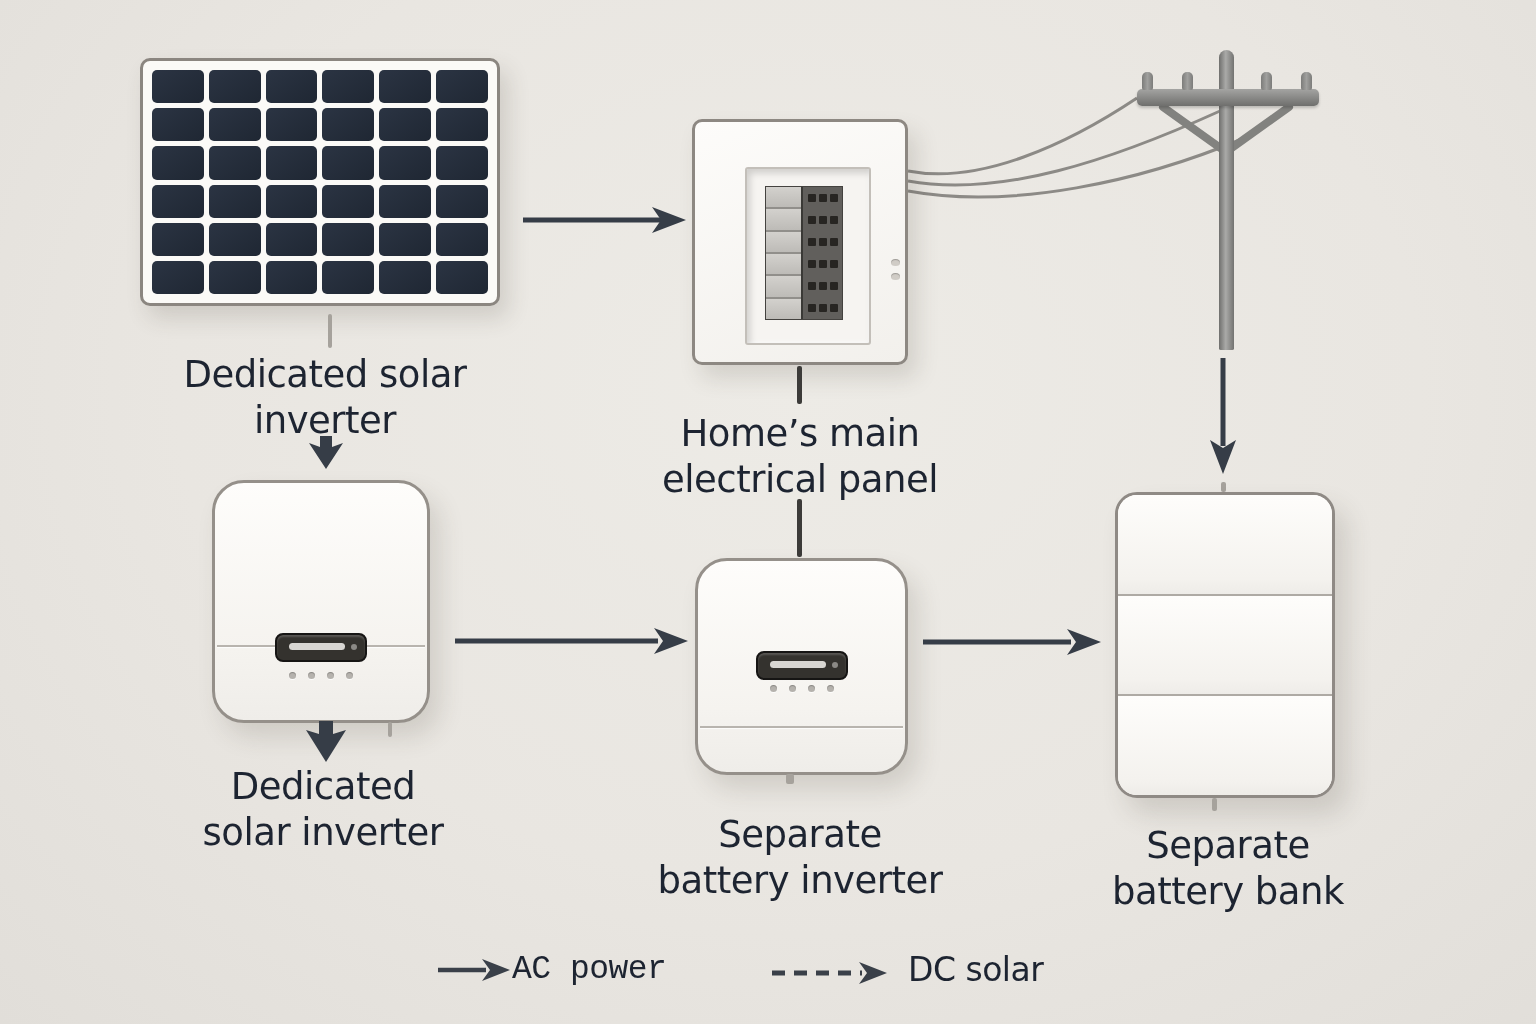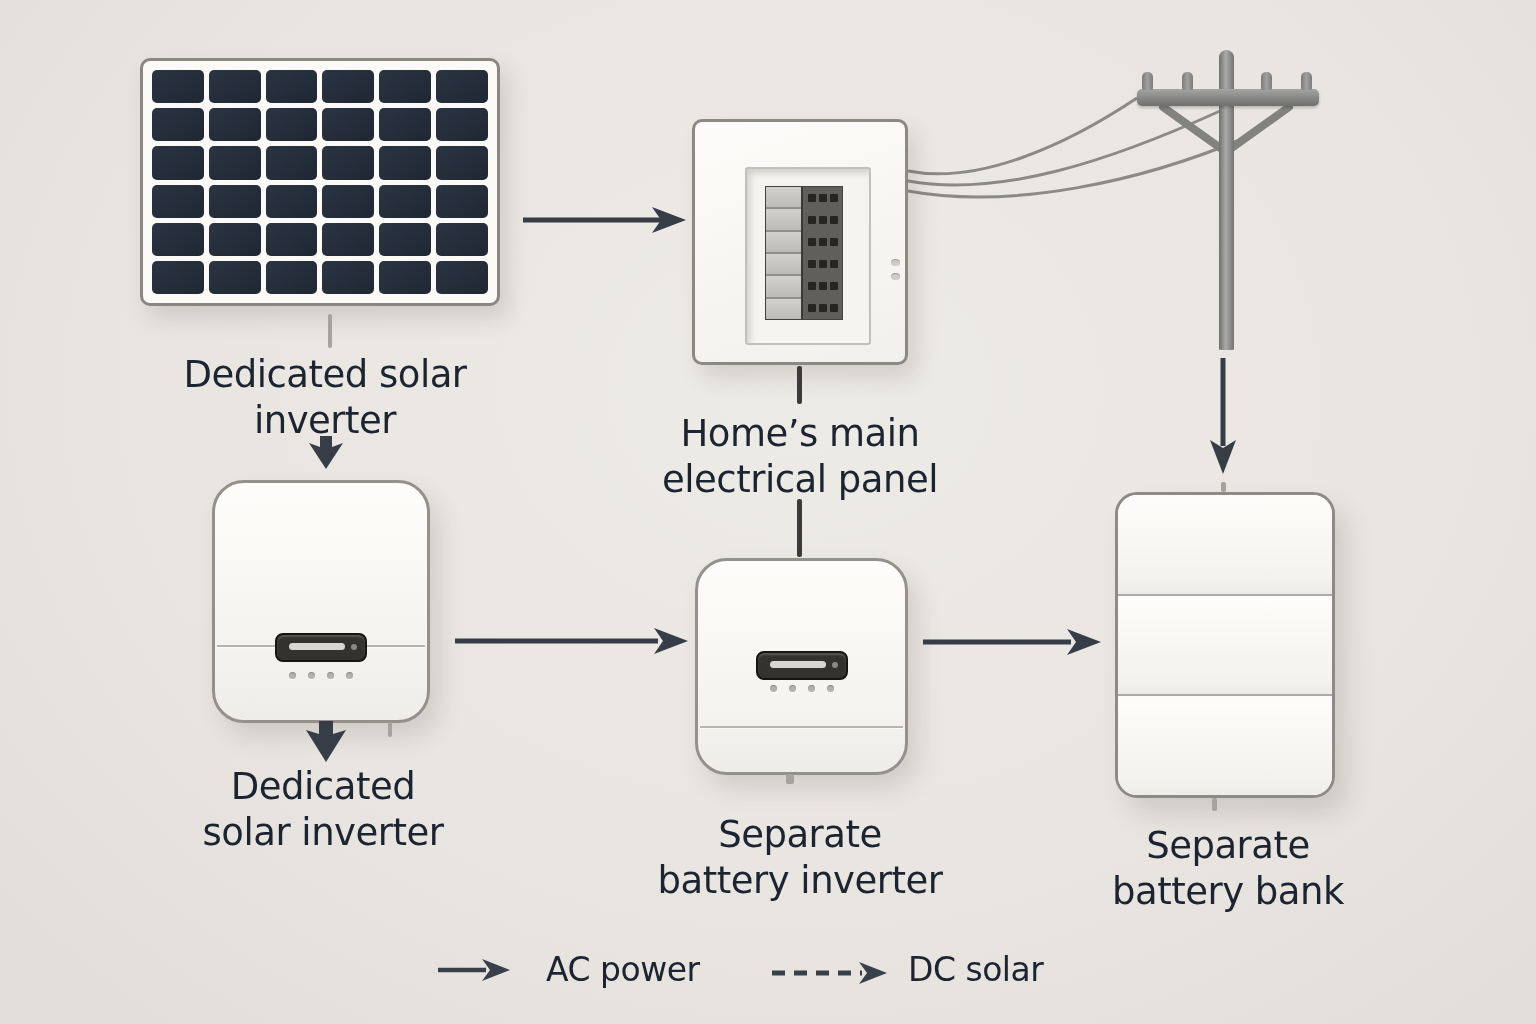--- a/index.html
+++ b/index.html
@@ -270,21 +270,21 @@
   <div class="stub" style="left:1212px;top:798px;width:5px;height:13px;"></div>
 
   <div class="label" style="left:1028px;top:823px;width:400px;">Separate
 battery bank</div>
 
   <div class="abs" style="left:0;top:940px;width:1536px;height:70px;">
     <svg class="abs" style="left:432px;top:12px;" width="82" height="36" viewBox="0 0 82 36">
       <line x1="6" y1="18" x2="54" y2="18" stroke="#3a4049" stroke-width="4.5"></line>
       <polygon points="50,7 78,18 50,29 58,18" fill="#3a4049"></polygon>
     </svg>
-    <span class="legend-label" style="left:546px;top:10px;">AC power</span>
+    <span class="legend-label" style="left:512px;top:10px;font-family:Liberation Mono, monospace;">AC power</span>
     <svg class="abs" style="left:764px;top:15px;" width="132" height="36" viewBox="0 0 132 36">
       <line x1="8" y1="18" x2="98" y2="18" stroke="#3a4049" stroke-width="5" stroke-dasharray="13 9"></line>
       <polygon points="95,7 123,18 95,29 103,18" fill="#3a4049"></polygon>
     </svg>
     <span class="legend-label" style="left:908px;top:10px;">DC solar</span>
   </div>
 
 </div>
 
 </body></html>

